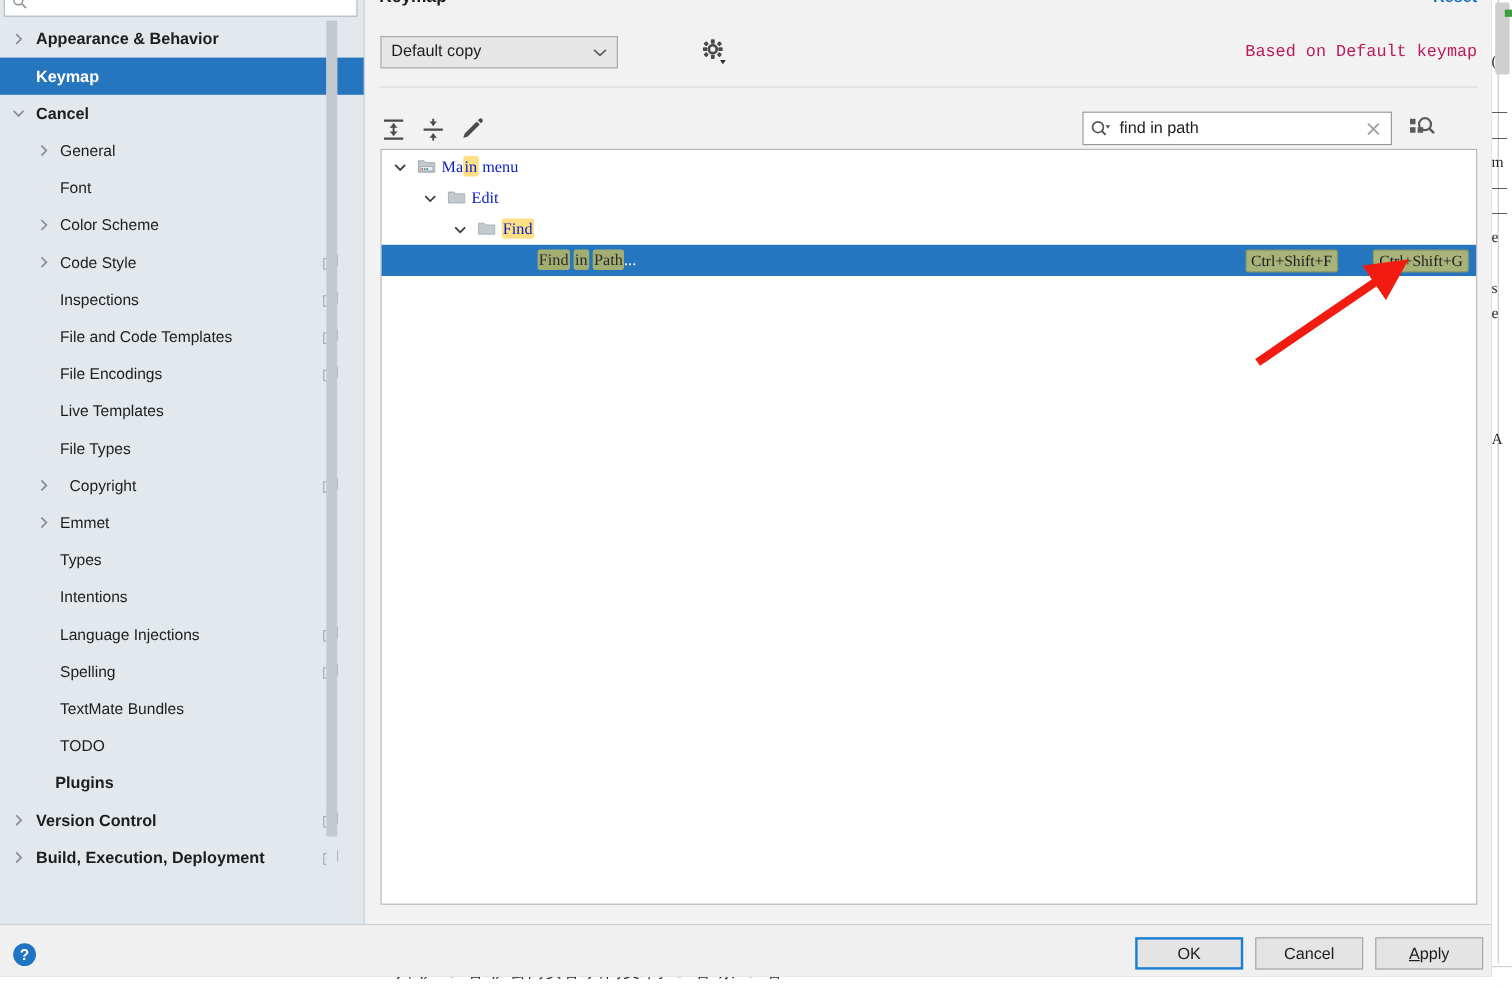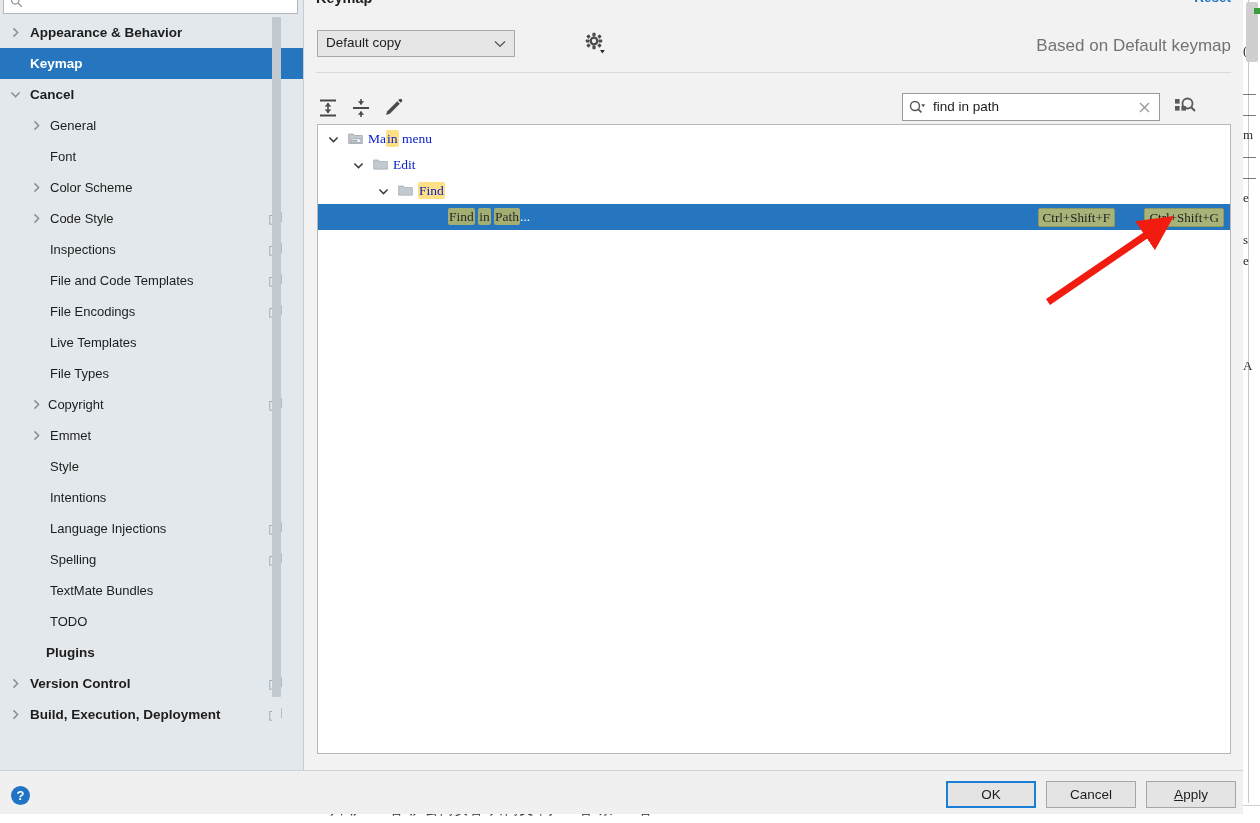--- a/index.html
+++ b/index.html
@@ -124,21 +124,21 @@
   .keymap-combo {
     position: absolute; left: 13px; top: 30px; width: 198px; height: 27px;
     background: #e6e6e6; border: 1px solid #a9a9a9;
   }
   .keymap-combo .val {
     position: absolute; left: 8px; top: 4px; font-size: 13.5px; color: #1d1d1d;
   }
   .keymap-combo .chev { position: absolute; right: 8px; top: 9px; }
   .gear-btn { position: absolute; left: 278px; top: 30px; width: 26px; height: 26px; cursor: pointer; }
   .based-on {
-    position: absolute; right: 12px; top: 36px; font-size: 17px; color: #737373;
+    position: absolute; right: 12px; top: 36px; font-size: 14px; color: #be185d; font-family: Liberation Mono, monospace;
   }
   .hr-sep { position: absolute; left: 12px; top: 72px; width: 915px; height: 1px; background: #d9d9d9; }
 
   .tbar-btn { position: absolute; top: 96px; width: 24px; height: 24px; cursor: pointer; }
 
   .search-box {
     position: absolute; left: 598px; top: 93px; width: 258px; height: 28px;
     background: #ffffff; border: 1px solid #9a9a9a;
   }
   .search-box .sicon { position: absolute; left: 6px; top: 6px; }
@@ -272,35 +272,35 @@
           <div class="sb-item">
             <span class="lbl" style="left: 50px;">Live Templates</span>
           </div>
           <div class="sb-item">
             <span class="lbl" style="left: 50px;">File Types</span>
           </div>
           <div class="sb-item">
             <svg class="arrow" viewBox="0 0 12 12" style="left: 31px;">
               <polyline points="3.8,1.5 8.3,6 3.8,10.5" fill="none" stroke="currentColor" stroke-width="1.6"></polyline>
             </svg>
-            <span class="lbl" style="left: 48px; text-align: right;">Copyright</span>
+            <span class="lbl" style="left: 58px; text-align: right;">Copyright</span>
             <svg class="copyicon" viewBox="0 0 13 13">
               <rect x="3.5" y="0.8" width="8.7" height="8.7" fill="#cdd6dd" stroke="#9fadb8" stroke-width="1"></rect>
               <rect x="0.8" y="3.5" width="8.7" height="8.7" fill="#e6ebef" stroke="#9fadb8" stroke-width="1"></rect>
               <rect x="3" y="5.8" width="4.3" height="4.3" fill="#9fadb8"></rect>
             </svg>
           </div>
           <div class="sb-item">
             <svg class="arrow" viewBox="0 0 12 12" style="left: 31px;">
               <polyline points="3.8,1.5 8.3,6 3.8,10.5" fill="none" stroke="currentColor" stroke-width="1.6"></polyline>
             </svg>
             <span class="lbl" style="left: 50px;">Emmet</span>
           </div>
           <div class="sb-item">
-            <span class="lbl" style="left: 50px;">Style</span>
+            <span class="lbl" style="left: 50px;">Types</span>
           </div>
           <div class="sb-item">
             <span class="lbl" style="left: 50px; text-align: center;">Intentions</span>
           </div>
           <div class="sb-item">
             <span class="lbl" style="left: 50px;">Language Injections</span>
             <svg class="copyicon" viewBox="0 0 13 13">
               <rect x="3.5" y="0.8" width="8.7" height="8.7" fill="#cdd6dd" stroke="#9fadb8" stroke-width="1"></rect>
               <rect x="0.8" y="3.5" width="8.7" height="8.7" fill="#e6ebef" stroke="#9fadb8" stroke-width="1"></rect>
               <rect x="3" y="5.8" width="4.3" height="4.3" fill="#9fadb8"></rect>

